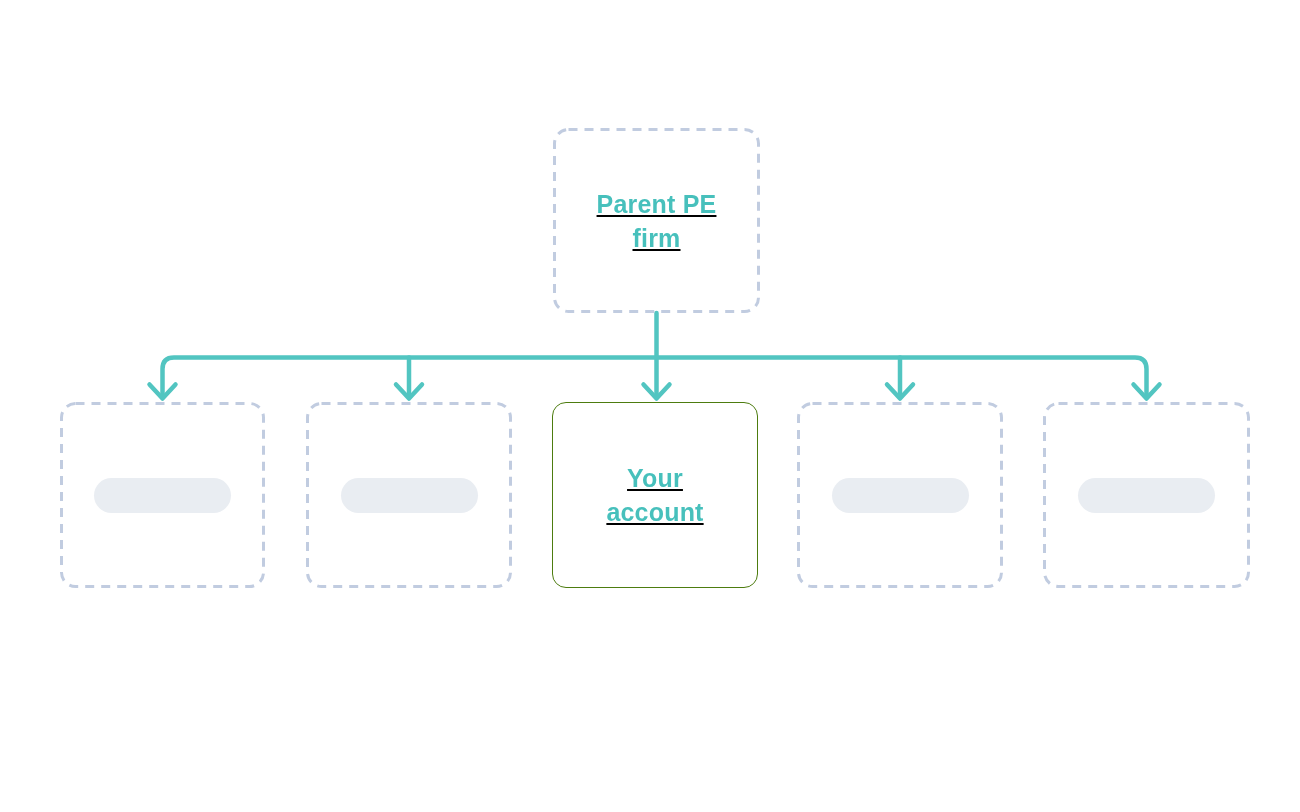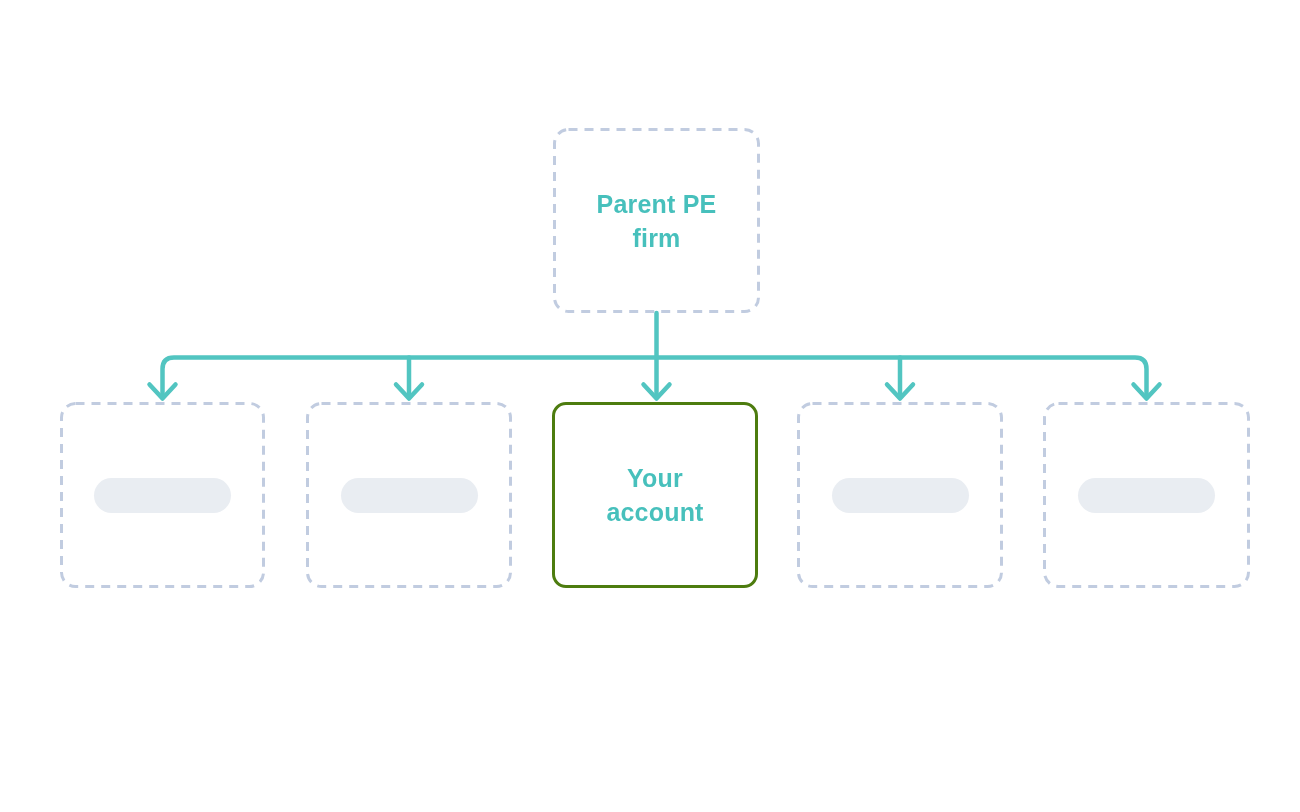--- a/index.html
+++ b/index.html
@@ -31,20 +31,21 @@
     stroke-linecap: round;
     stroke-linejoin: round;
   }
   
   .node {
     position: absolute;
     box-sizing: border-box;
     display: flex;
     align-items: center;
     justify-content: center;
+    text-decoration: underline;
   }
   .node .dash-frame {
     position: absolute;
     left: 0;
     top: 0;
     width: 100%;
     height: 100%;
   }
   .dash-frame rect {
     fill: none;
@@ -71,21 +72,21 @@
   .child {
     top: 402px;
     height: 186px;
   }
   #child-1 { left: 60px;   width: 205px; }
   #child-2 { left: 306px;  width: 206px; }
   #child-3 { left: 552px;  width: 206px; }
   #child-4 { left: 797px;  width: 206px; }
   #child-5 { left: 1043px; width: 207px; }
   #child-3 {
-    border: 3px solid #4d7c0f;
+    border: 1px solid #4d7c0f;
     border-radius: 14px;
   }
   #child-3 .node-label { max-width: 130px; }
   .pill {
     position: relative;
     width: 137px;
     height: 35px;
     border-radius: 17.5px;
     background: #E9EDF2;
   }

